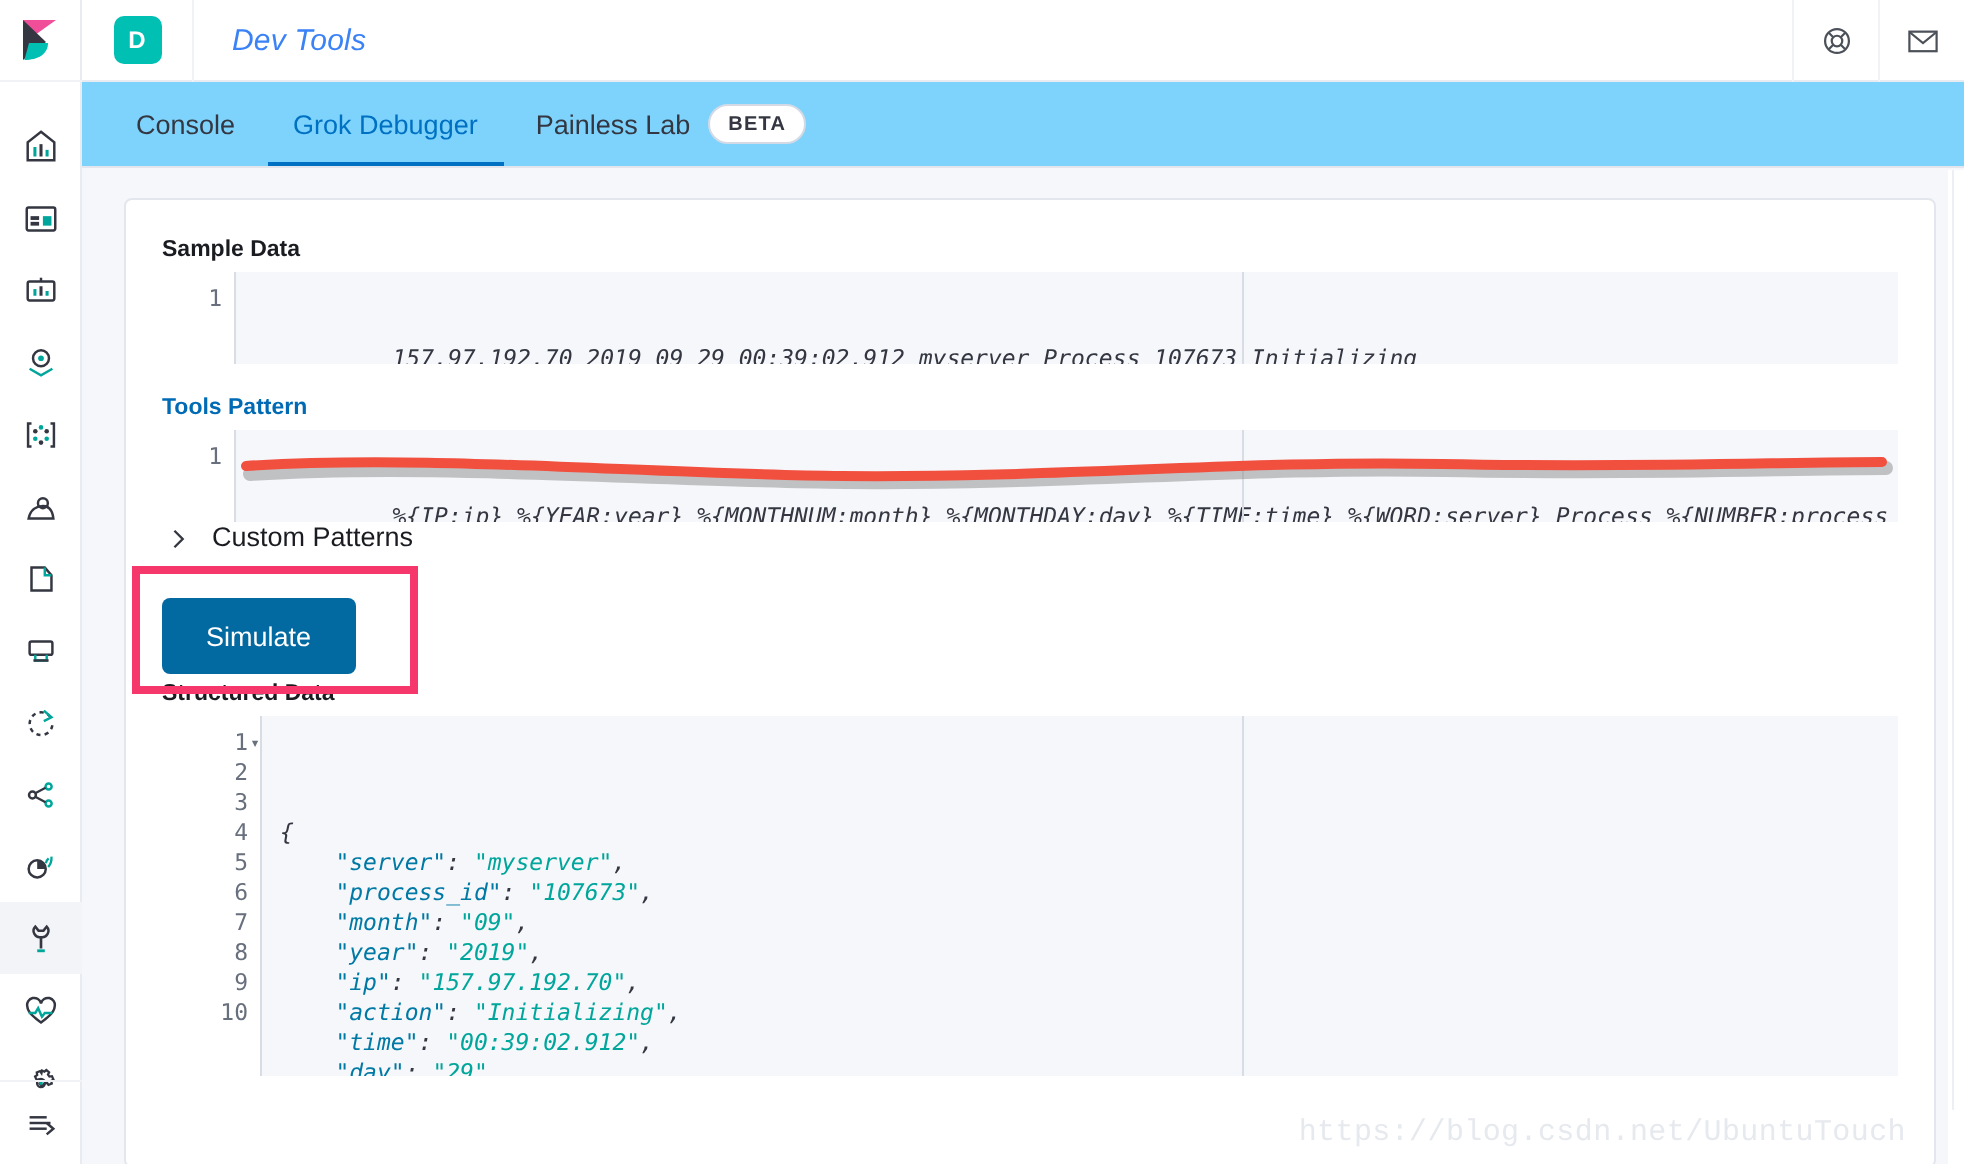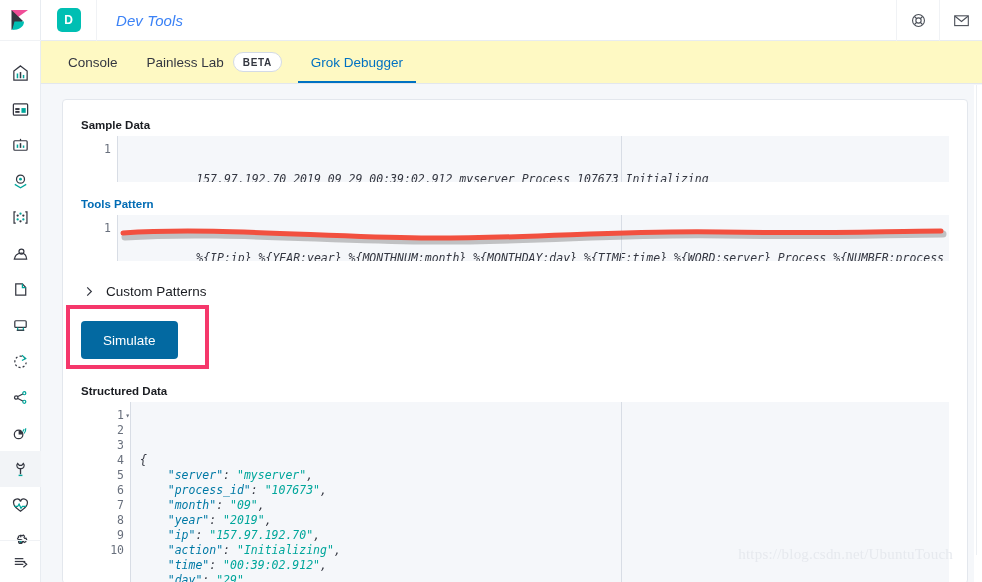--- a/index.html
+++ b/index.html
@@ -70,21 +70,21 @@
   .hdr-btn {
     width: 43px; height: 41px;
     display: flex; align-items: center; justify-content: center;
     border-left: 1px solid #f0f2f5;
     cursor: pointer;
   }
 
   
   .tabbar {
     position: absolute; left: 41px; top: 41px; right: 0; height: 43px;
-    background: #fef9c3;
+    background: #7dd3fc;
     border-bottom: 1px solid #e3e7ed;
     display: flex; align-items: flex-end;
     padding-left: 14px;
   }
   .tab {
     height: 42px; display: flex; align-items: center;
     padding: 0 13px; margin-right: 3px;
     font-size: 13.5px; color: #343741;
     cursor: pointer; position: relative;
   }
@@ -155,22 +155,22 @@
   .grok-editor .code .ruler { left: 503px; }
   .struct-editor { height: 180px; }
   .struct-editor .gutter { flex: 0 0 50px; }
   .struct-editor .code .ruler { left: 490px; }
   .jkey { color: #0079a5; }
   .jstr { color: #00a69b; }
   .jpunc { color: #343741; }
 
   
   .accordion {
-    display: flex; align-items: center;
-    margin-top: 22px; cursor: pointer;
+    display: flex; 
+    cursor: pointer;
   }
   .chev {
     width: 16px; height: 16px; margin-right: 9px;
     display: flex; align-items: center; justify-content: center;
     color: #343741;
   }
   .acc-label { font-size: 13.5px; color: #1a1c21; }
 
   
   .sim-wrap { margin-top: 22px; position: relative; height: 42px; }
@@ -183,32 +183,32 @@
     font-size: 13.5px; cursor: pointer;
   }
   
   .annot-box {
     position: absolute; left: -15px; top: -16px;
     width: 143px; height: 64px;
     border: 4px solid #f5376b;
     pointer-events: none;
   }
 
-  .struct-label { margin-top: 22px; }
+  .struct-label { }
 
   
   .underline-svg {
     position: absolute; left: 0; top: 0;
     pointer-events: none;
   }
 
   .watermark {
-    position: absolute; right: 14px; bottom: 20px;
+    position: absolute; right: 14px; bottom: 8px;
     font-size: 15px; color: #e6e9ee;
-    font-family: Liberation Serif, serif;
+    font-family: Liberation Mono, monospace;
     letter-spacing: .2px;
     user-select: none;
   }
 
   
   .page-scroll {
     position: absolute; right: 0; top: 85px; width: 8px; bottom: 0;
     background: #fff;
   }
   .page-scroll .thumb {
@@ -381,26 +381,26 @@
           <path d="M2.4 3 L10 9.2 L17.6 3" fill="none" stroke="#4b5059" stroke-width="1.3"></path>
         </svg>
       </div>
     </div>
   </div>
 
   <div class="tabbar">
     <div class="tab">
       <span>Console</span>
     </div>
+    <div class="tab active">
+      <span>Grok Debugger</span>
+    </div>
     <div class="tab">
       <span>Painless Lab</span>
       <span class="beta-pill">BETA</span>
-    </div>
-    <div class="tab active">
-      <span>Grok Debugger</span>
     </div>
   </div>
 
   <div class="panel">
     <div class="panel-inner">
 
       <div class="sect-label">Sample Data</div>
       <div class="editor sample-editor">
         <div class="gutter">
           <div class="ln">1</div>

